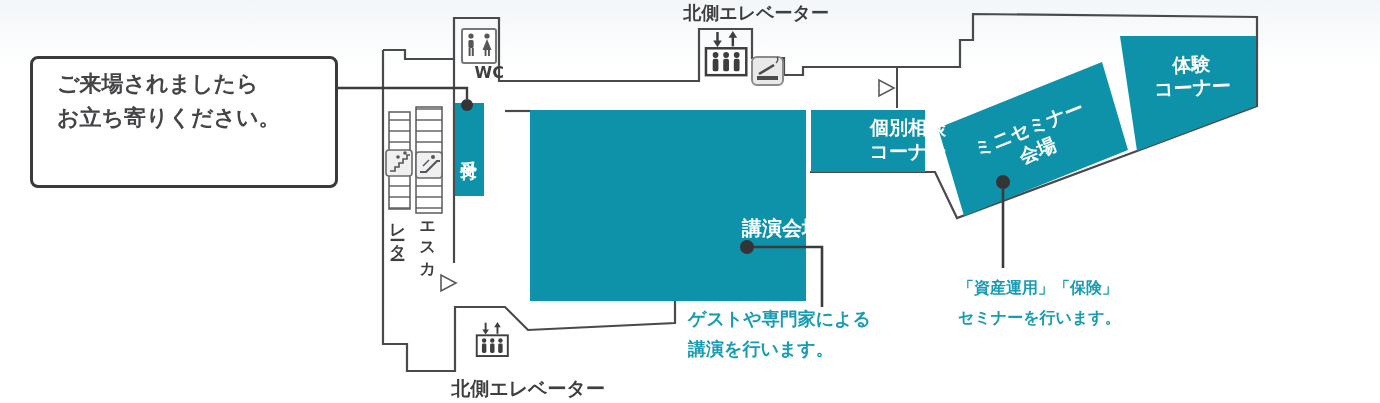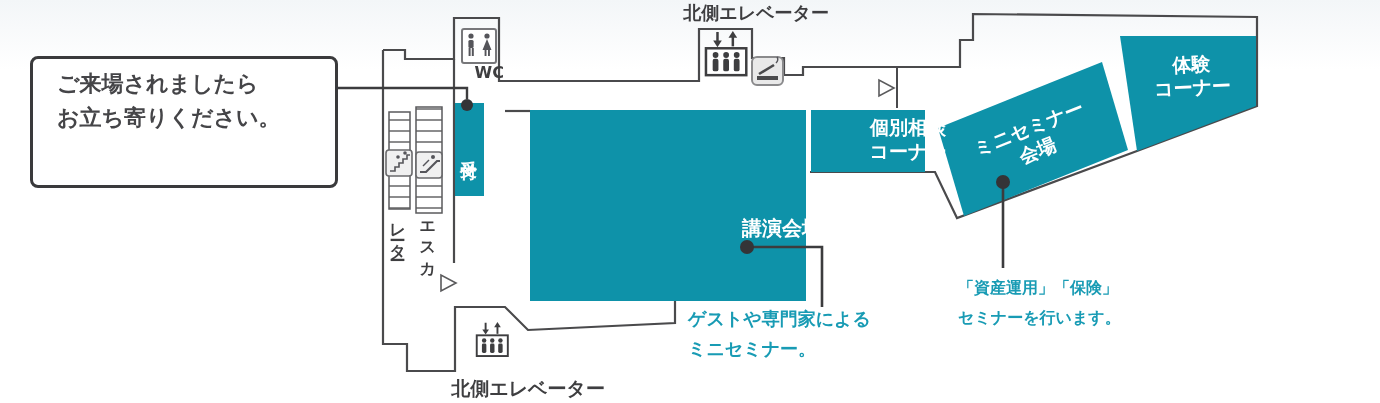--- a/index.html
+++ b/index.html
@@ -150,20 +150,20 @@
     <div>ミニセミナー</div>
     <div>会場</div>
   </div>
   <div id="taiken-label" class="white">
     <div>体験</div>
     <div>コーナー</div>
   </div>
 
   <div class="note teal-note" style="left:688px;top:304px;font-size:18px;">
     <div>ゲストや専門家による</div>
-    <div>ミニセミナー。</div>
+    <div>講演を行います。</div>
   </div>
   <div class="note teal-note" style="left:958px;top:273px;font-size:16px;">
     <div>「資産運用」「保険」</div>
     <div>セミナーを行います。</div>
   </div>
 
 </div>
 
 </body></html>

